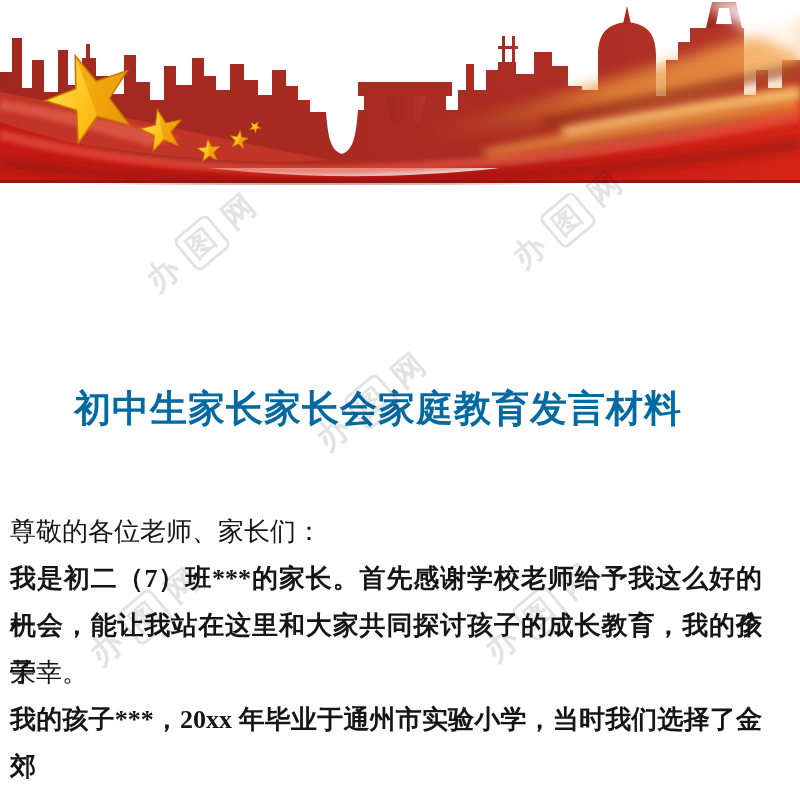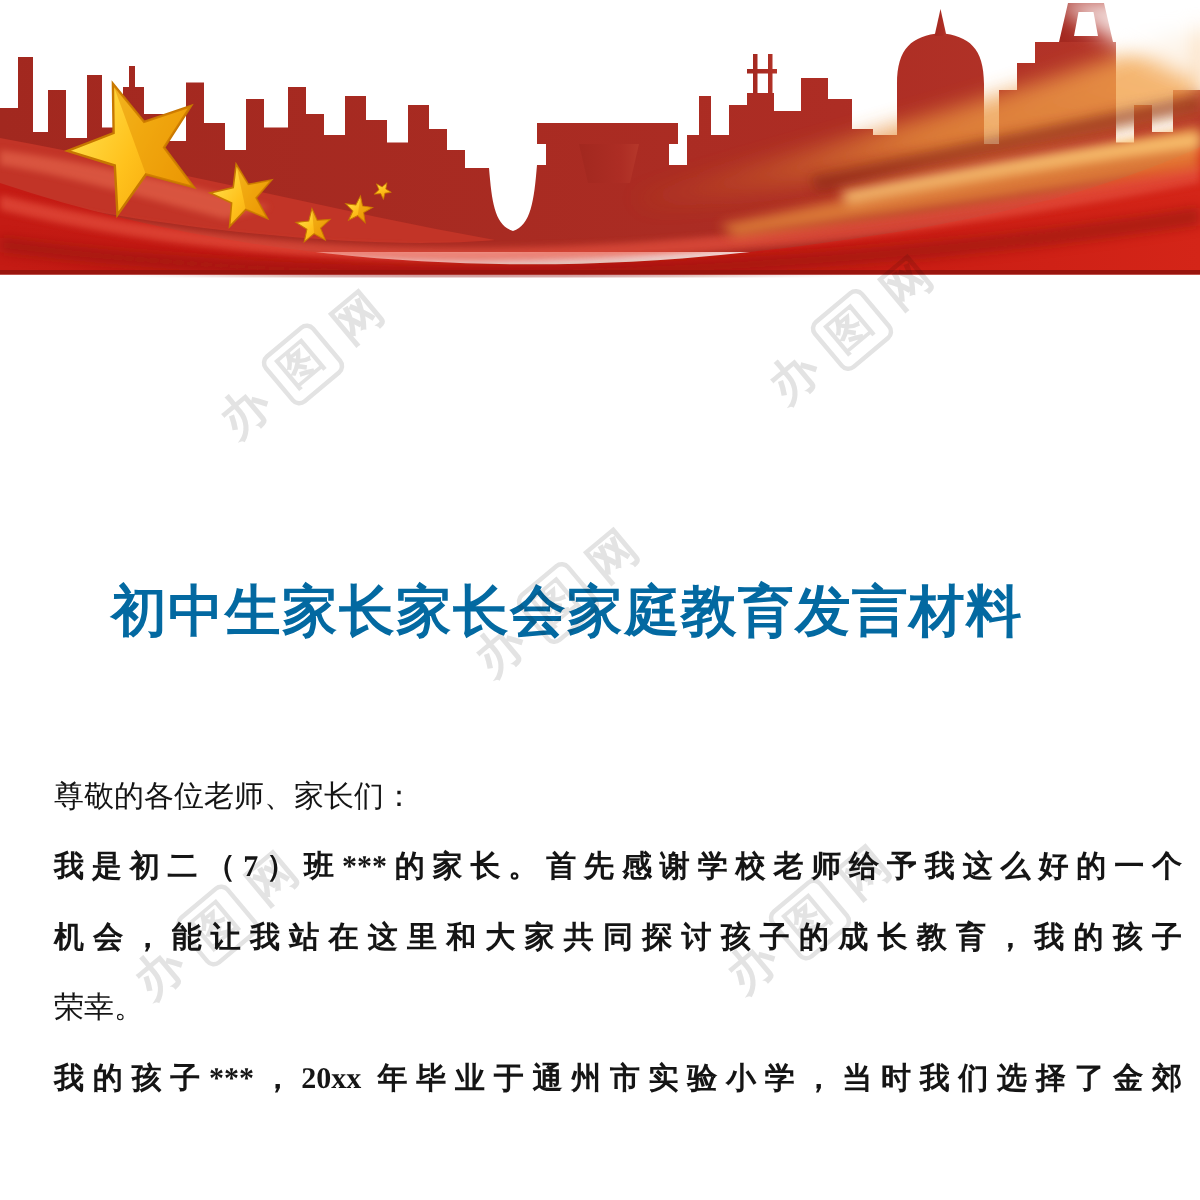--- a/index.html
+++ b/index.html
@@ -25,22 +25,22 @@
     padding:0 4px;font-size:28px;line-height:36px;
   }
   
   .title{
     position:absolute;top:386px;left:0;width:800px;height:46px;z-index:3;
     text-align:left;padding-left:74px;box-sizing:border-box;
     font-size:37px;line-height:46px;font-weight:bold;color:#0369a1;
     letter-spacing:1px;white-space:nowrap;
   }
   .doc-body{
-    position:absolute;top:508px;left:36px;width:752px;z-index:3;
-    font-size:20px;color:#151515;
+    position:absolute;top:508px;left:10px;width:752px;z-index:3;
+    font-size:26px;color:#151515;
   }
   .doc-line{
     height:47px;line-height:47px;white-space:nowrap;
     text-align:left;
   }
   .doc-line.fill{white-space:normal;text-align:justify;text-align-last:justify;font-weight:bold;}
 </style>
 </head>
 <body>
 

